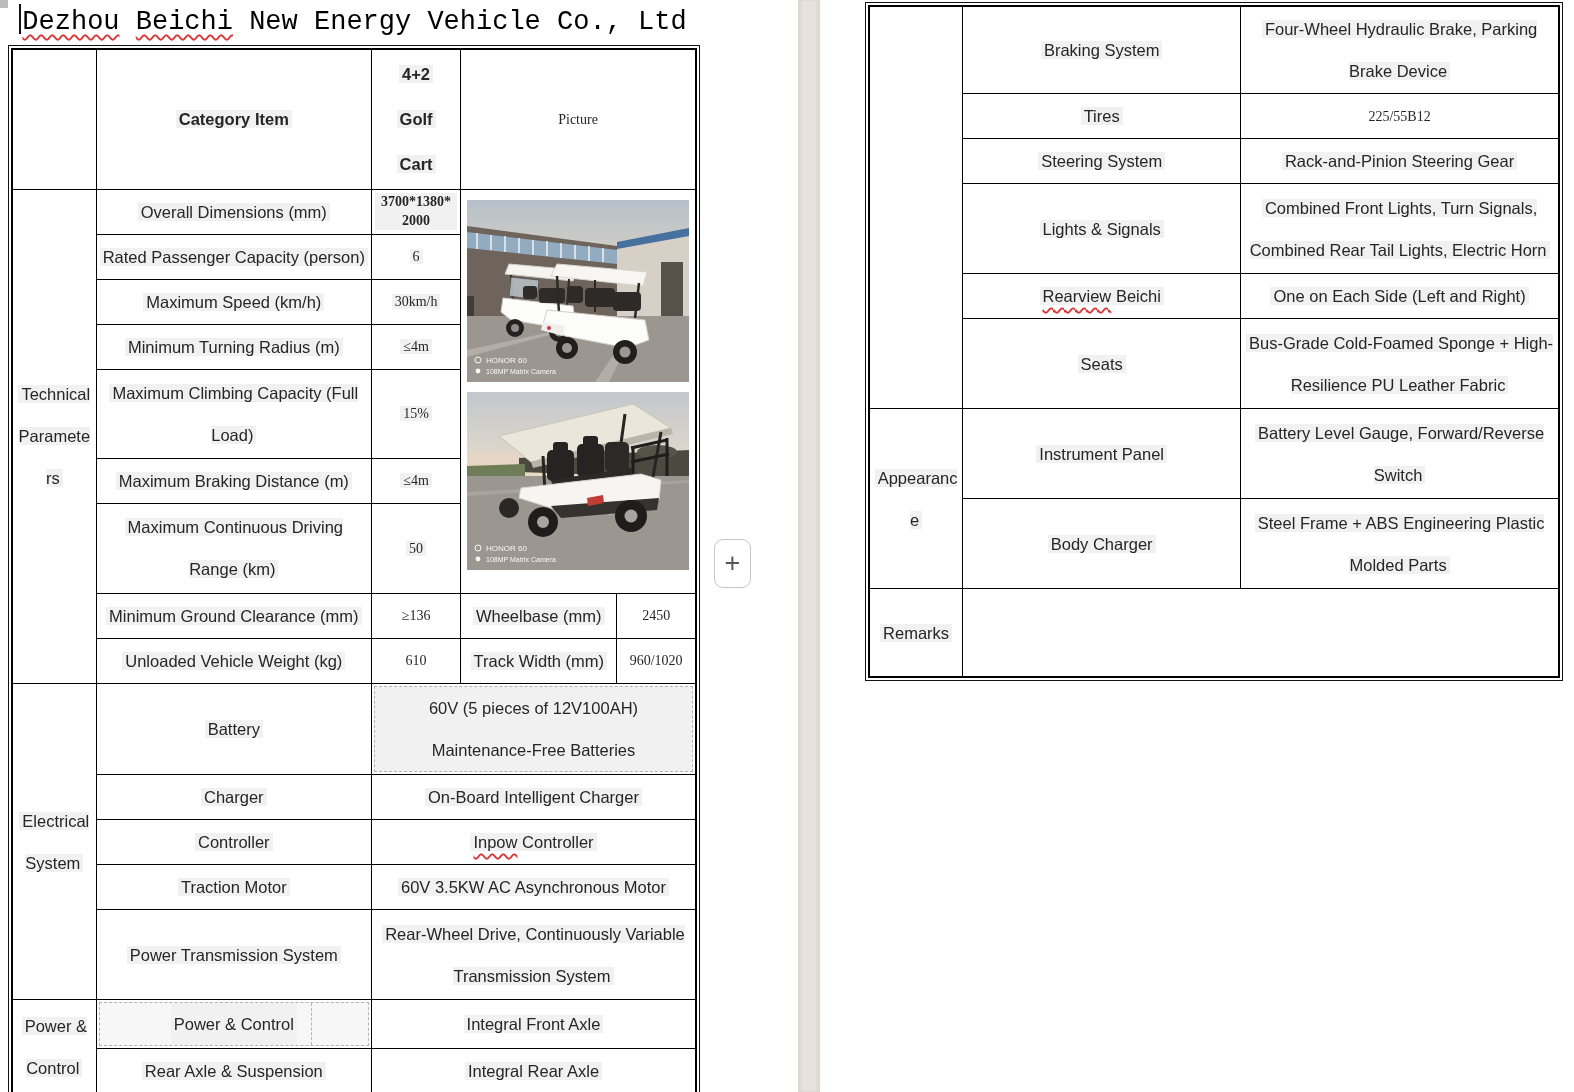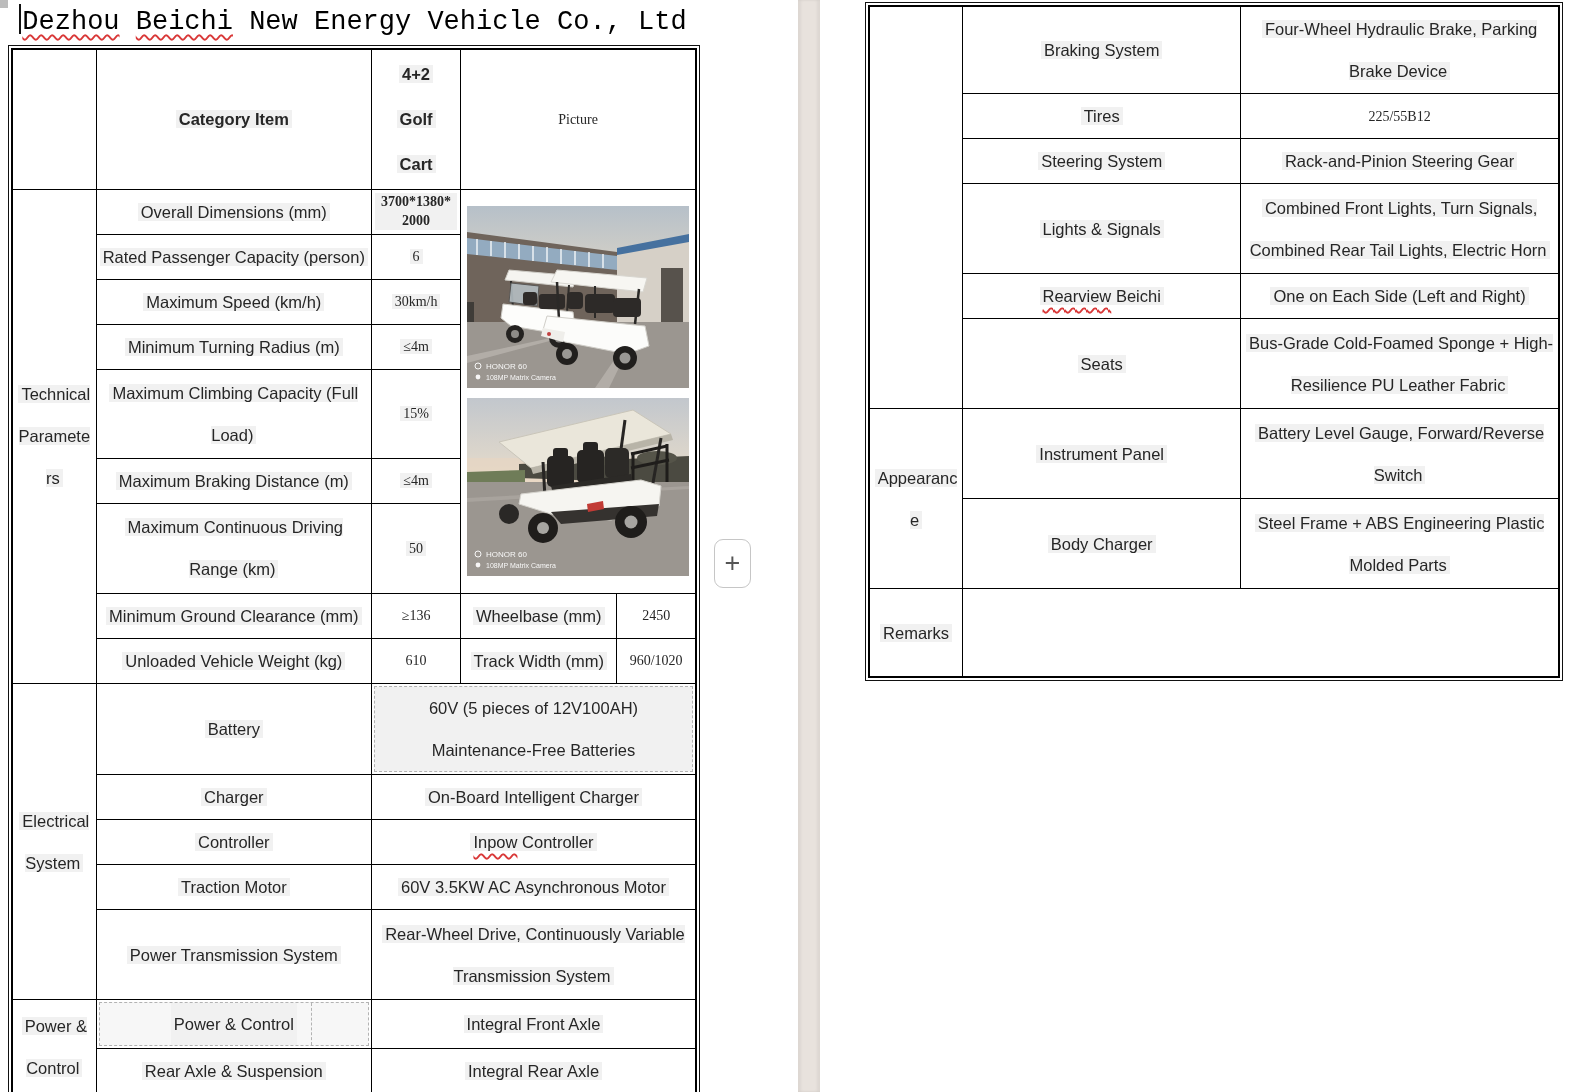--- a/index.html
+++ b/index.html
@@ -36,21 +36,21 @@
     padding:1px 3px;font-size:16.5px;line-height:2.55;color:#262626;overflow:hidden;
   }
   .hl{background:#f1f1f1;padding:0 3px;}
   .b{font-weight:bold;}
   .serif{font-family:"Liberation Serif",serif;font-size:14px;line-height:1.5;}
   .compact{line-height:1.35;font-weight:bold;}
   .compact .hl{word-break:break-all;display:inline-block;max-width:80px;}
   .vline{line-height:45px;}
   .cat{padding:0 4px;}
   .cat span{overflow-wrap:break-word;}
-  .pic-cell{vertical-align:top;padding:16px 4px 4px 4px;}
+  .pic-cell{vertical-align:top;padding:10px 4px 4px 4px;}
   .pic-cell svg{display:block;margin:0 auto 10px auto;}
   .selbox{
     background:#f7f7f7;border:1.5px dashed #b3b3b3;position:relative;
     display:flex;align-items:center;justify-content:center;flex-wrap:wrap;
     min-height:82px;line-height:2.55;
   }
   .selbox.short{min-height:39px;}
   .dash-div{position:absolute;top:0;bottom:0;right:21%;border-left:1.5px dashed #b3b3b3;}
   .remarks-val{height:85px;}
 

